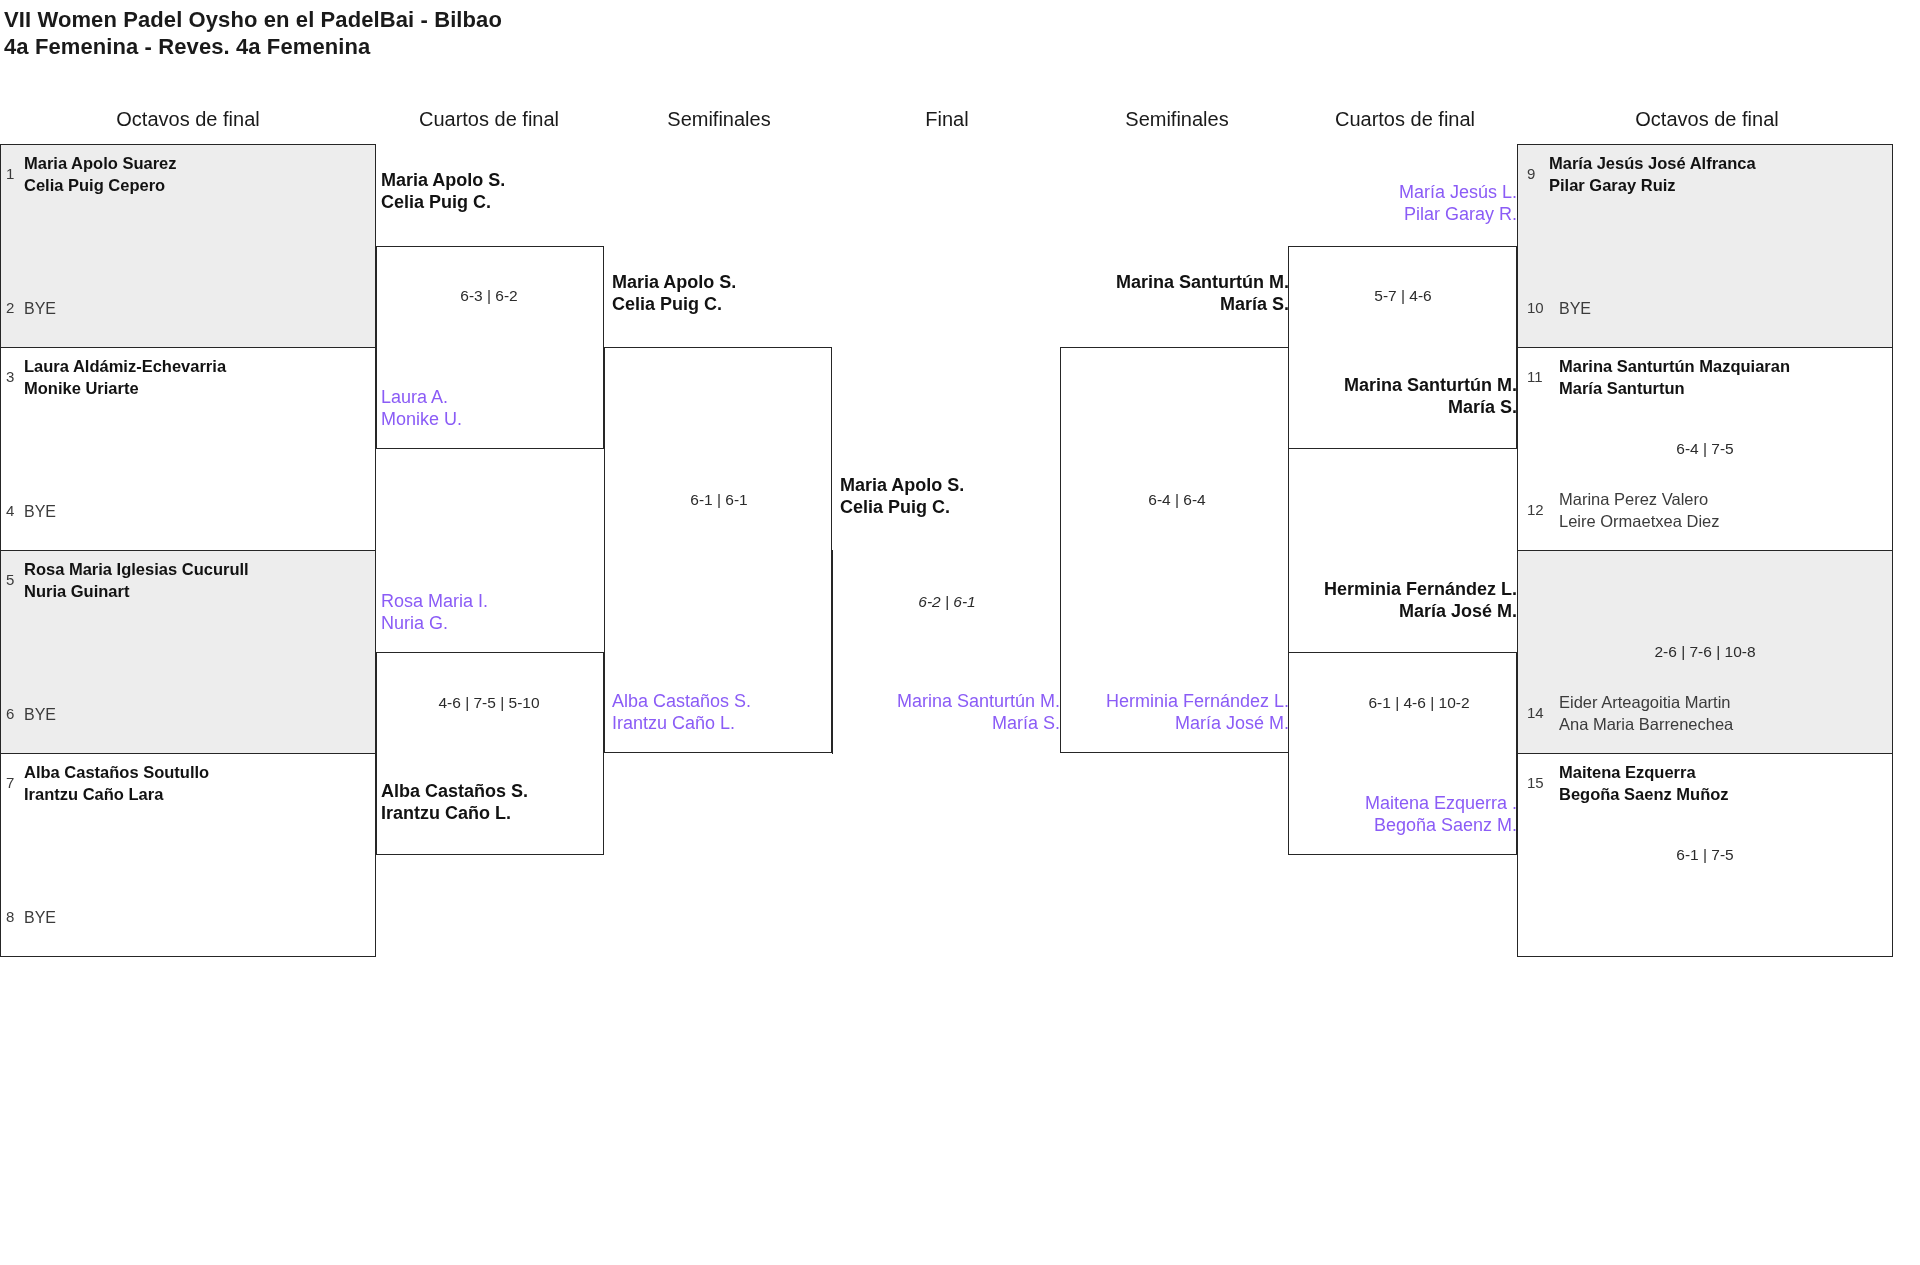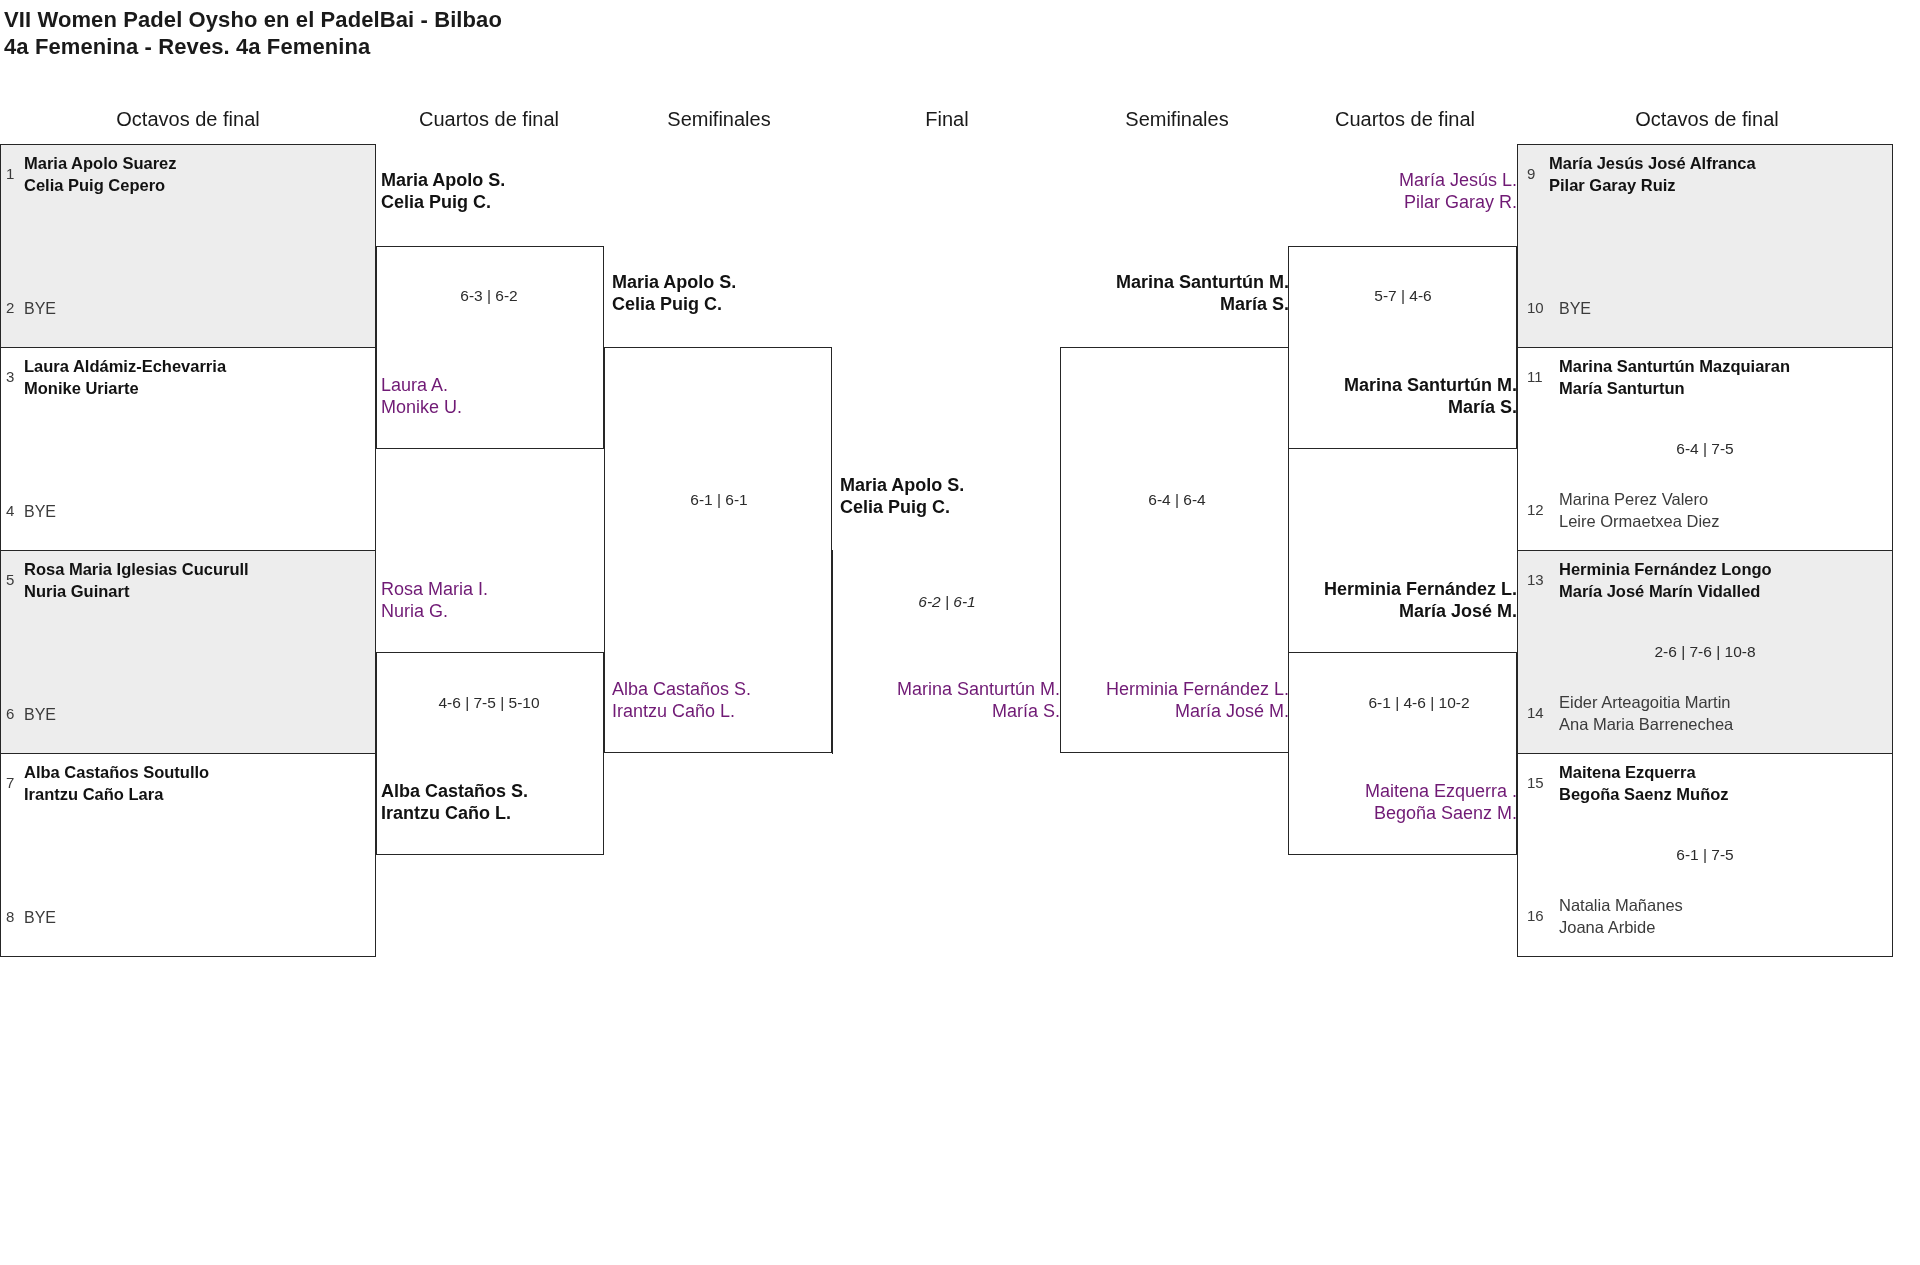--- a/index.html
+++ b/index.html
@@ -69,21 +69,21 @@
   .side-r .names { left: 32px; text-align: left; }
 
   
   .adv {
     position: absolute;
     font-size: 18px;
     line-height: 22px;
     white-space: nowrap;
   }
   .adv.win  { font-weight: bold; color: #121212; }
-  .adv.lose { font-weight: normal; color: #701a75; }
+  .adv.lose { font-weight: normal; color: #8b5cf6; margin-top: 12px; }
   .adv.al   { text-align: left; }
   .adv.ar   { text-align: right; }
 
   
   .score {
     position: absolute;
     font-size: 15.5px;
     line-height: 20px;
     color: #2b2b2b;
     white-space: nowrap;
@@ -228,37 +228,27 @@
     <span class="names" style="top:0px;  left:42px;">Marina Santurtún Mazquiaran</span>
     <span class="names" style="top:22px; left:42px;">María Santurtun</span>
   </div>
   <div class="score" style="left:1705px; top:439px;">6-4 | 7-5</div>
   <div class="entry side-r lose" style="left:1517px; top:488px; width:376px; height:52px;">
     <span class="seed" style="top:13px;">12</span>
     <span class="names" style="top:0px;  left:42px;">Marina Perez Valero</span>
     <span class="names" style="top:22px; left:42px;">Leire Ormaetxea Diez</span>
   </div>
 
-  <div class="entry side-r win" style="left:1517px; top:558px; width:376px; height:52px;">
-    <span class="seed" style="top:13px;">13</span>
-    <span class="names" style="top:0px;  left:42px;">Herminia Fernández Longo</span>
-    <span class="names" style="top:22px; left:42px;">María José Marín Vidalled</span>
-  </div>
   <div class="score" style="left:1705px; top:642px;">2-6 | 7-6 | 10-8</div>
   <div class="entry side-r lose" style="left:1517px; top:691px; width:376px; height:52px;">
     <span class="seed" style="top:13px;">14</span>
     <span class="names" style="top:0px;  left:42px;">Eider Arteagoitia Martin</span>
     <span class="names" style="top:22px; left:42px;">Ana Maria Barrenechea</span>
   </div>
 
   <div class="entry side-r win" style="left:1517px; top:761px; width:376px; height:52px;">
     <span class="seed" style="top:13px;">15</span>
     <span class="names" style="top:0px;  left:42px;">Maitena Ezquerra</span>
     <span class="names" style="top:22px; left:42px;">Begoña Saenz Muñoz</span>
   </div>
   <div class="score" style="left:1705px; top:845px;">6-1 | 7-5</div>
-  <div class="entry side-r lose" style="left:1517px; top:894px; width:376px; height:52px;">
-    <span class="seed" style="top:13px;">16</span>
-    <span class="names" style="top:0px;  left:42px;">Natalia Mañanes</span>
-    <span class="names" style="top:22px; left:42px;">Joana Arbide</span>
-  </div>
 
 </div>
 
 </body></html>

